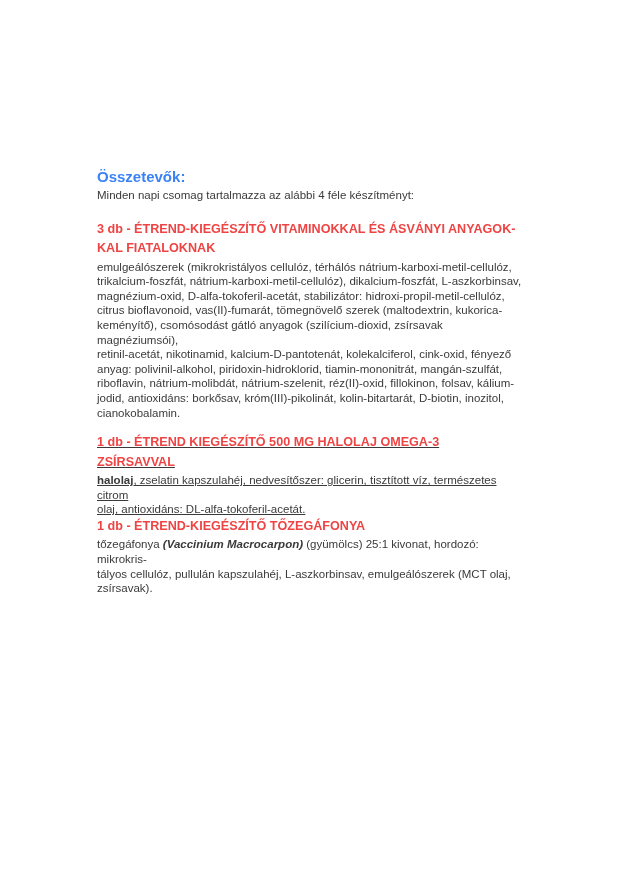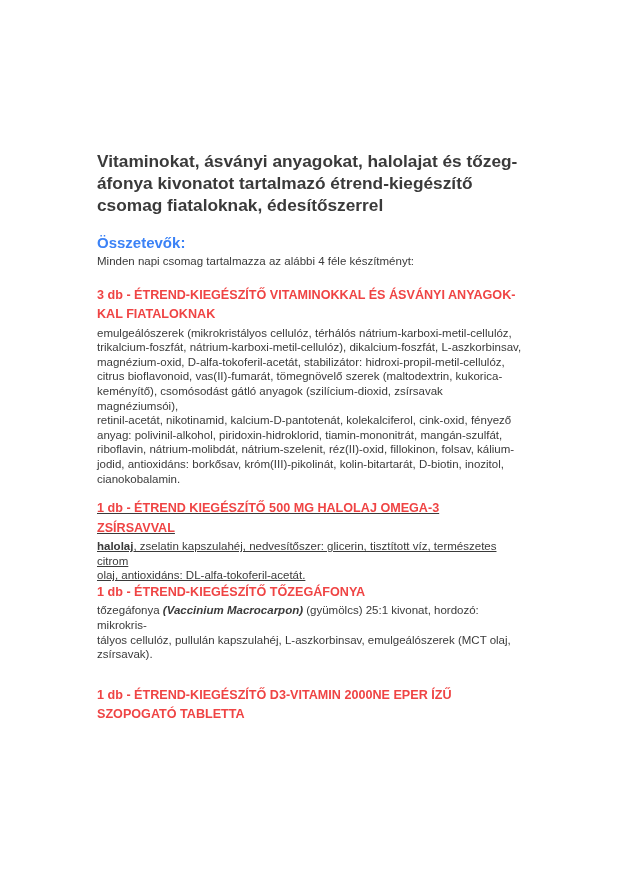--- a/index.html
+++ b/index.html
@@ -59,23 +59,20 @@
     white-space: pre-line;
   }
   .b  { font-weight: bold; }
   .bi { font-weight: bold; font-style: italic; }
 </style>
 </head>
 <body>
 
 <div class="page">
 
-  <h1 class="title">Vitaminokat, ásványi anyagokat, halolajat és tőzeg-
-áfonya kivonatot tartalmazó étrend-kiegészítő
-csomag fiataloknak, édesítőszerrel</h1>
 
   <h2 class="subheading">Összetevők:</h2>
 
   <p class="intro">Minden napi csomag tartalmazza az alábbi 4 féle készítményt:</p>
 
   <section class="sec sec-1">
     <h3 class="sec-heading">3 db - ÉTREND-KIEGÉSZÍTŐ VITAMINOKKAL ÉS ÁSVÁNYI ANYAGOK-
 KAL FIATALOKNAK</h3>
     <p class="sec-body"><span>emulgeálószerek (mikrokristályos cellulóz, térhálós nátrium-karboxi-metil-cellulóz,
 trikalcium-foszfát, nátrium-karboxi-metil-cellulóz), dikalcium-foszfát, L-aszkorbinsav,
@@ -97,17 +94,15 @@
   </section>
 
   <section class="sec sec-3">
     <h3 class="sec-heading">1 db - ÉTREND-KIEGÉSZÍTŐ TŐZEGÁFONYA</h3>
     <p class="sec-body"><span>tőzegáfonya </span><span class="bi">(Vaccinium Macrocarpon)</span><span> (gyümölcs) 25:1 kivonat, hordozó: mikrokris-
 tályos cellulóz, pullulán kapszulahéj, L-aszkorbinsav, emulgeálószerek (MCT olaj,
 zsírsavak).</span></p>
   </section>
 
   <section class="sec sec-4">
-    <h3 class="sec-heading">1 db - ÉTREND-KIEGÉSZÍTŐ D3-VITAMIN 2000NE EPER ÍZŰ
-SZOPOGATÓ TABLETTA</h3>
   </section>
 
 </div>
 
 </body></html>

